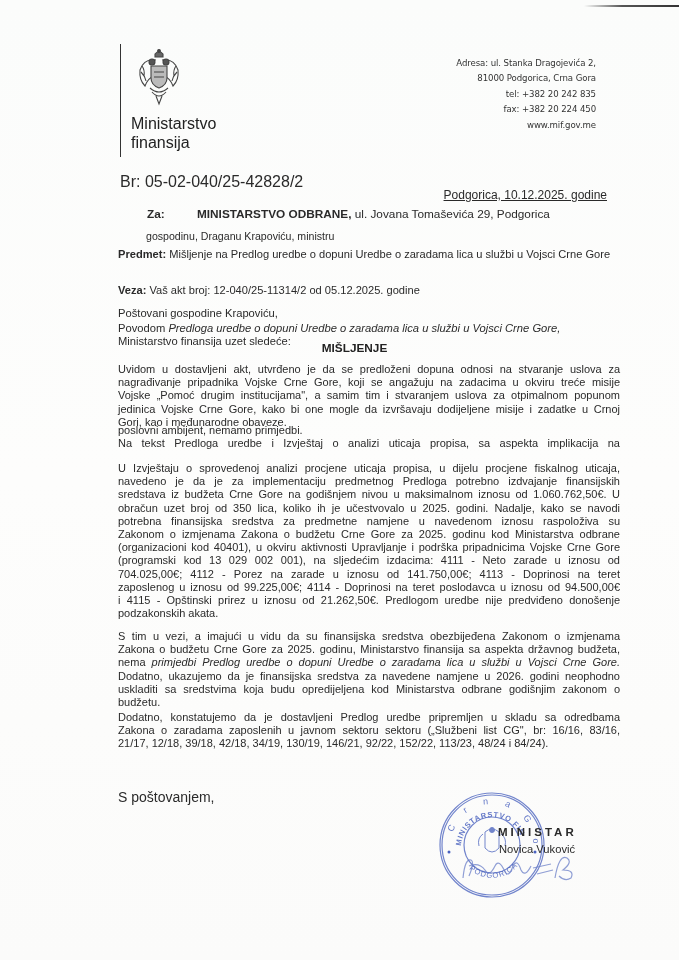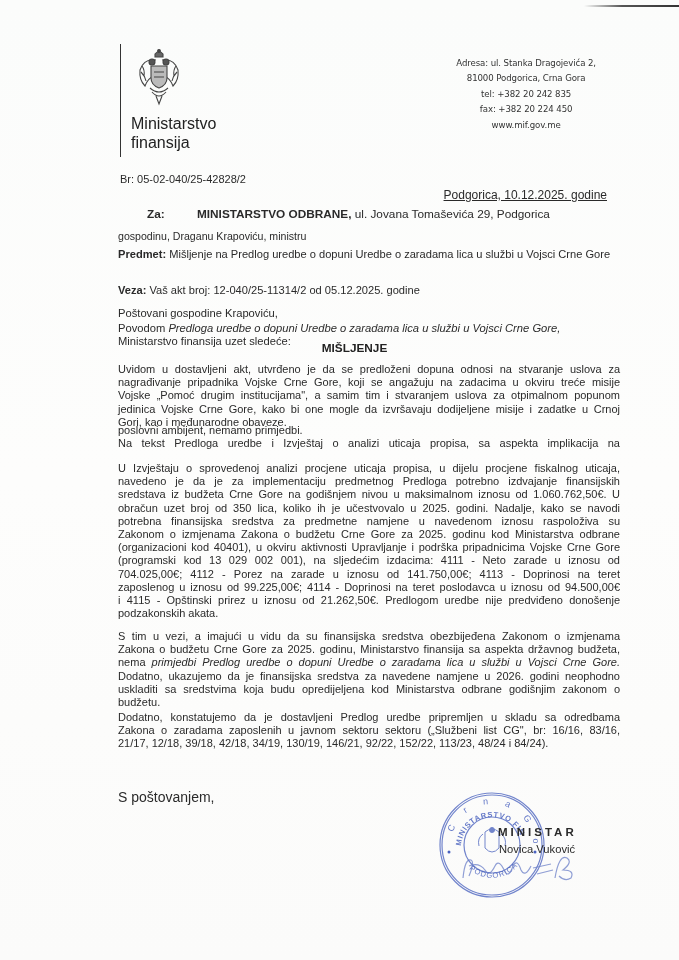--- a/index.html
+++ b/index.html
@@ -42,51 +42,51 @@
     .ministry-name {
       position: absolute;
       left: 131px; top: 114px;
       font-size: 16px;
       line-height: 19px;
       color: #222;
     }
     .address {
       position: absolute;
       right: 83px; top: 56px;
-      text-align: center;
+      text-align: right;
       font-family: "DejaVu Sans", sans-serif;
       font-size: 8.6px;
       line-height: 15.4px;
       color: #333;
       letter-spacing: -0.1px;
     }
     .doc-number {
       position: absolute;
       left: 120px; top: 173px;
-      font-size: 11px;
+      font-size: 16px;
       color: #2a2a2a;
     }
     .doc-date {
       position: absolute;
       right: 72px; top: 188px;
       font-size: 12px;
       color: #2a2a2a;
       text-decoration: underline;
     }
     .block {
       position: absolute;
       left: 118px;
       width: 500px;
       font-size: 11.3px;
       line-height: 14px;
       color: #2a2a2a;
     }
     .to-line { top: 207px; font-size: 11.8px; }
     .to-line b { font-weight: bold; margin-left: 29px; }
-    .gospodinu { top: 229px; font-size: 10.6px; }
+    .gospodinu { top: 229px; font-size: 10.6px; margin-left: 28px; }
     .predmet { top: 248px; font-size: 11.1px; line-height: 12.5px; }
     .veza { top: 283px; font-size: 11.1px; }
     .greeting { top: 306px; font-size: 11.2px; }
     .intro { top: 322px; font-size: 11.2px; line-height: 13px; }
     .heading {
       position: absolute;
       left: 0; width: 679px;
       top: 341px;
       text-align: center;
       font-weight: bold;

